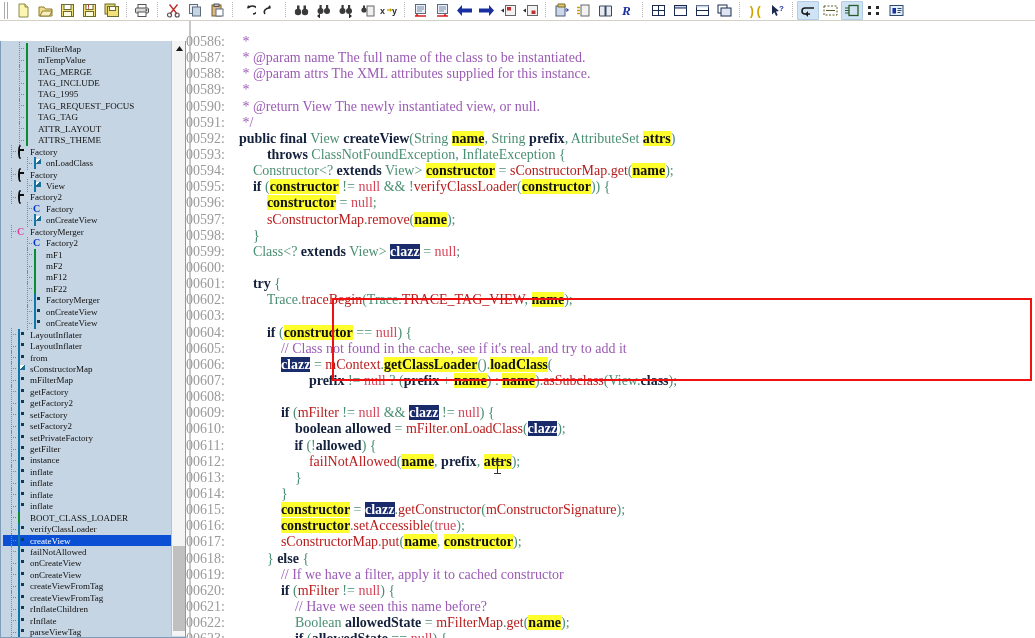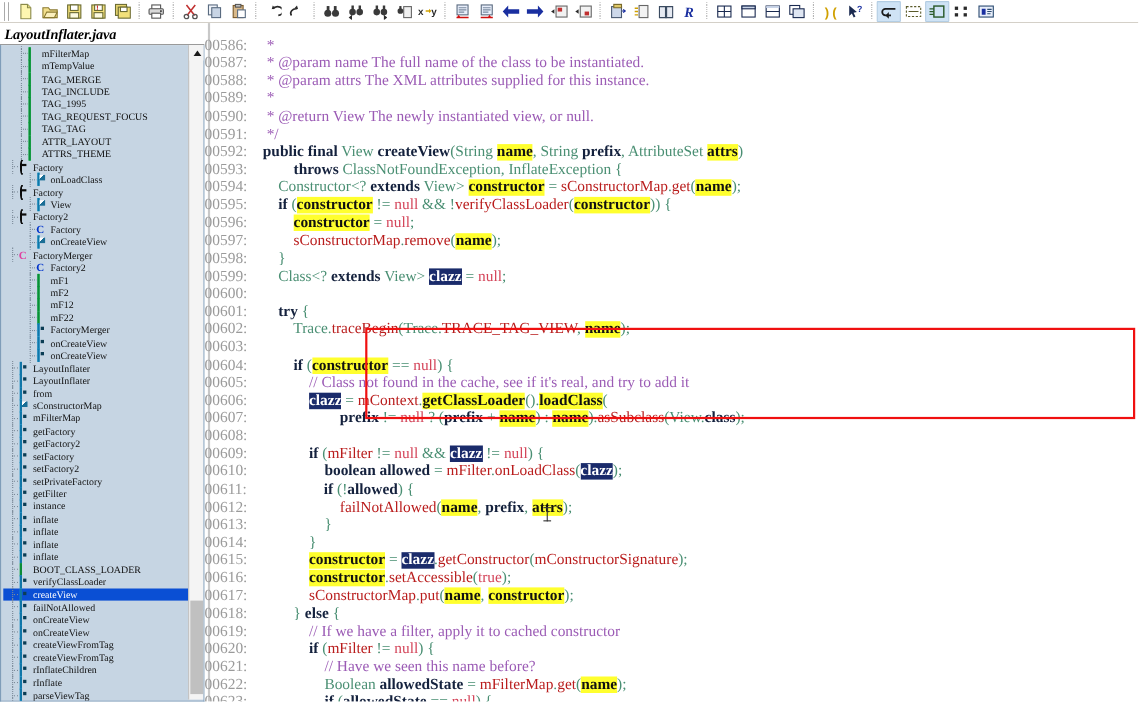--- a/index.html
+++ b/index.html
@@ -453,23 +453,20 @@
     <div class="tb-btn">
       <svg width="17" height="15" viewBox="0 0 17 15">
           <rect x="2" y="2.5" width="13" height="10" fill="#e8eefa" stroke="#2a4a70"></rect>
           <path d="M4.5 5h3.5v5.5H4.5z" fill="#1a2fa0"></path>
           <path d="M9.5 5.5h4M9.5 7.5h4M9.5 9.5h3" stroke="#2a4a70"></path>
         </svg>
     </div>
   </div>
 
   <div class="left-panel">
-    <div class="file-tab">
-      <span class="file-tab-label">LayoutInflater.java</span>
-    </div>
     <div class="tree-wrap">
       <div class="tree" id="tree-body">
           <div class="tree-row">
             <span class="tree-indent" style="width: 22px;">
               <span class="tree-elbow"></span>
             </span>
             <span class="tree-icon"><span class="ic-field"></span></span>
             <span class="tree-label">mFilterMap</span>
           </div>
           <div class="tree-row">

